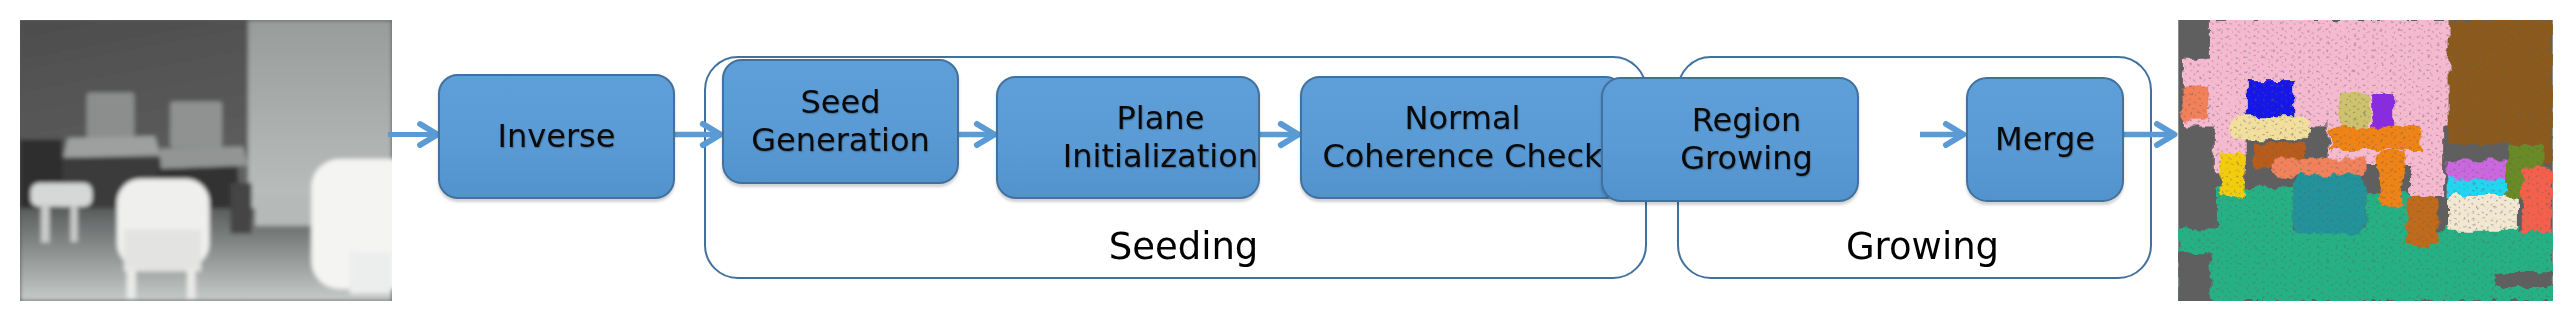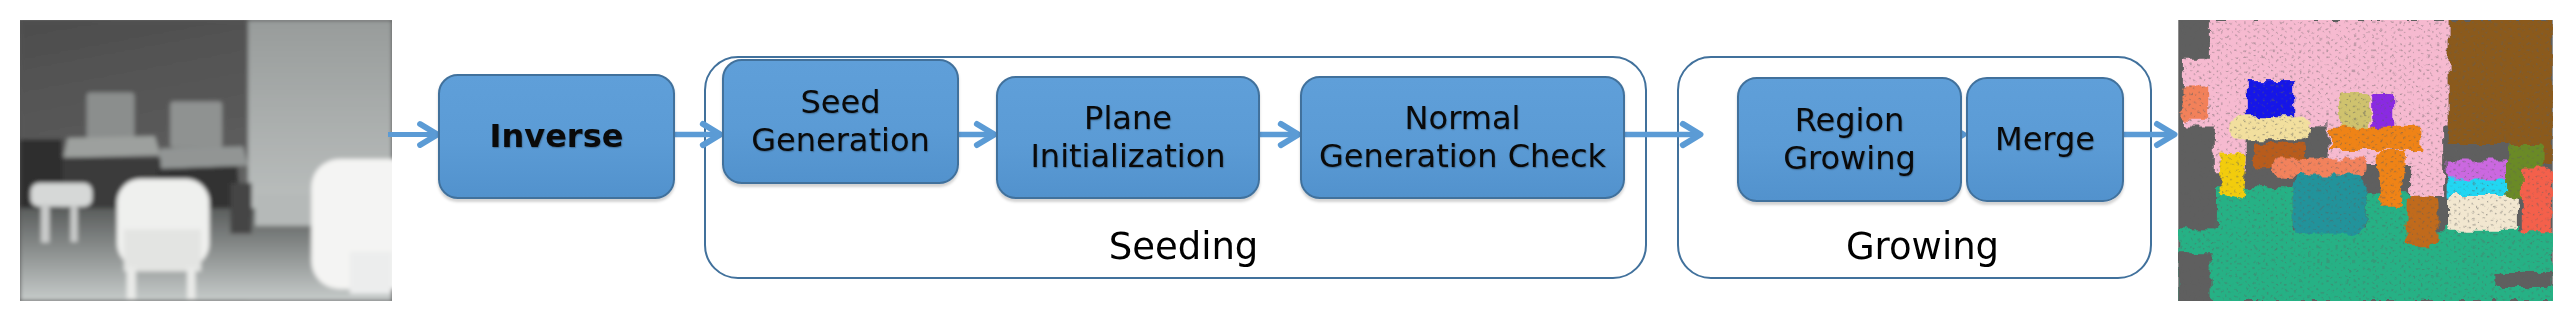--- a/index.html
+++ b/index.html
@@ -125,36 +125,36 @@
     <path d="M57,7 L82,22 L57,37" fill="none" stroke="#5b9bd5" stroke-width="8.5" stroke-linecap="round" stroke-linejoin="round"></path>
   </svg>
 
   <div class="group" style="left:704px;top:56px;width:939px;height:219px;">
     <div class="group-label">Seeding</div>
   </div>
   <div class="group" style="left:1677px;top:56px;width:471px;height:219px;">
     <div class="group-label">Growing</div>
   </div>
 
-  <div class="node" style="left:438px;top:74px;width:233px;height:121px;font-weight:bold;">
+  <div class="node" style="left:438px;top:74px;width:233px;height:121px;">
     <span>Inverse</span>
   </div>
   <div class="node" style="left:722px;top:59px;width:233px;height:121px;">
     <span>Seed
 Generation</span>
   </div>
-  <div class="node" style="left:996px;top:76px;width:260px;height:119px;">
+  <div class="node" style="left:996px;top:76px;width:260px;height:119px;justify-content:flex-end;">
     <span>Plane
 Initialization</span>
   </div>
   <div class="node" style="left:1300px;top:76px;width:321px;height:119px;">
     <span>Normal
-Generation Check</span>
-  </div>
-  <div class="node" style="left:1737px;top:77px;width:221px;height:121px;">
+Coherence Check</span>
+  </div>
+  <div class="node" style="left:1601px;top:77px;width:221px;height:121px;padding-left:33px;">
     <span>Region
 Growing</span>
   </div>
   <div class="node" style="left:1966px;top:77px;width:154px;height:121px;border-radius:21px;">
     <span>Merge</span>
   </div>
 
   <svg class="img-panel" style="left:2178px;top:19.7px;" width="375" height="281" viewBox="0 0 533 400">
     <defs>
       <filter id="srough" x="-6%" y="-6%" width="112%" height="112%">

